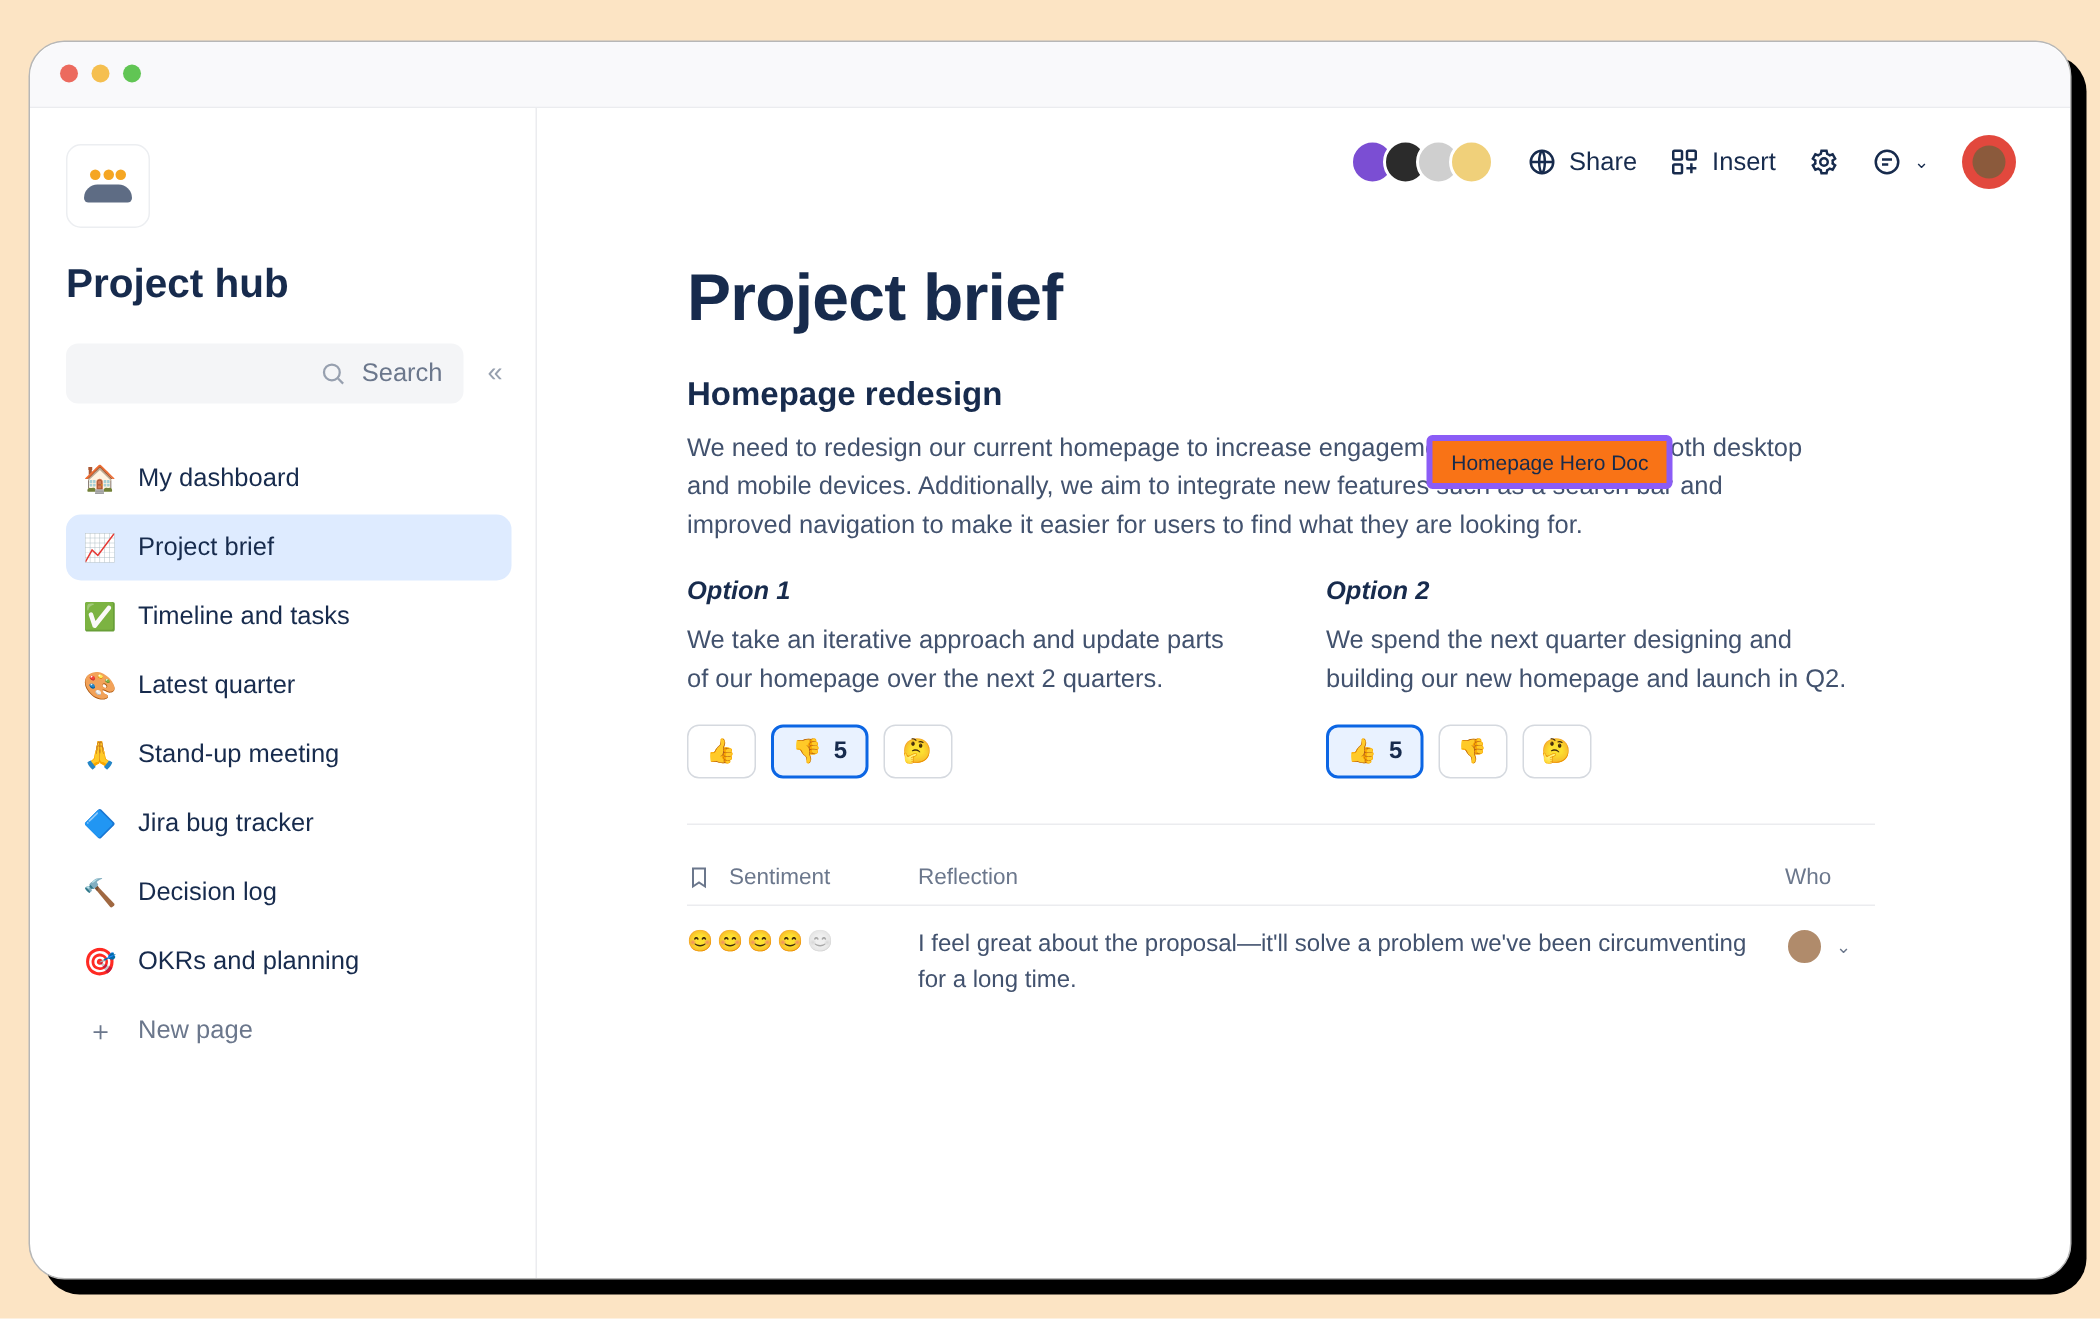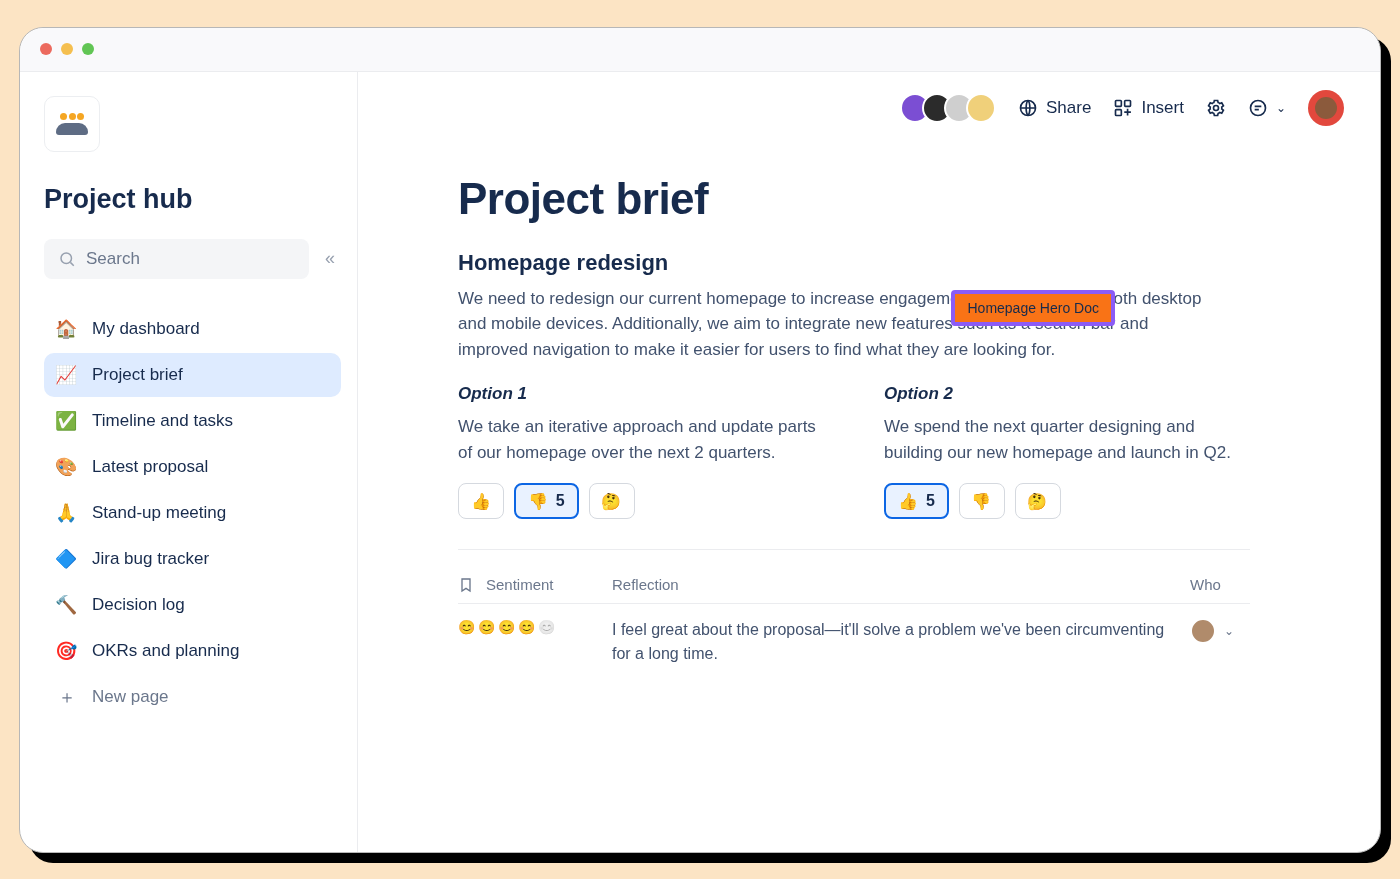--- a/index.html
+++ b/index.html
@@ -62,33 +62,34 @@
     border-radius: 10px;
     border: 1px solid #eceef1;
     display:flex; align-items:center; justify-content:center;
   }
   .people-glyph { position: relative; width: 32px; height: 22px; }
   .people-glyph .head { position:absolute; width:7px; height:7px; border-radius:50%; }
   .people-glyph .h1 { background:#f5a623; top:0; left:4px;}
   .people-glyph .h2 { background:#f5a623; top:0; left:12.5px;}
   .people-glyph .h3 { background:#f5a623; top:0; left:21px;}
   .people-glyph .body-g { position:absolute; bottom:0; width:32px; height:12px; background:#5e6c84; border-radius:12px 12px 4px 4px; }
-  .ws-title { font-size: 27px; font-weight: 700; color:#172b4d; margin-top:20px; }
+  .ws-title { font-size: 27px; font-weight: 700; color:#172b4d; margin-top:10px; }
   .ws-breadcrumb { font-size: 17px; color: #6b778c; margin-top:4px; }
   .search-row { display:flex; align-items:center; gap:10px; margin-top:12px; }
   .search {
     flex: 1;
     background: #f4f5f7;
     border-radius: 8px;
     height: 40px;
     display:flex; align-items:center;
     padding: 0 14px;
     gap: 10px;
     color: #6b778c;
     font-size: 17px;
+    justify-content: flex-end;
   }
   .collapse-btn { color:#97a0af; font-size:18px; width:22px; text-align:center; }
   .nav { margin-top: 16px; display:flex; flex-direction:column; gap:2px; }
   .nav-item {
     display:flex; align-items:center; gap:14px;
     height: 44px;
     padding: 0 12px;
     border-radius: 10px;
     font-size: 17px;
     color: #172b4d;
@@ -210,21 +211,21 @@
           <div class="nav-item active">
             <span class="ico">📈</span>
             <span>Project brief</span>
           </div>
           <div class="nav-item">
             <span class="ico">✅</span>
             <span>Timeline and tasks</span>
           </div>
           <div class="nav-item">
             <span class="ico">🎨</span>
-            <span>Latest proposal</span>
+            <span>Latest quarter</span>
           </div>
           <div class="nav-item">
             <span class="ico">🙏</span>
             <span>Stand-up meeting</span>
           </div>
           <div class="nav-item">
             <span class="ico">🔷</span>
             <span>Jira bug tracker</span>
           </div>
           <div class="nav-item">

